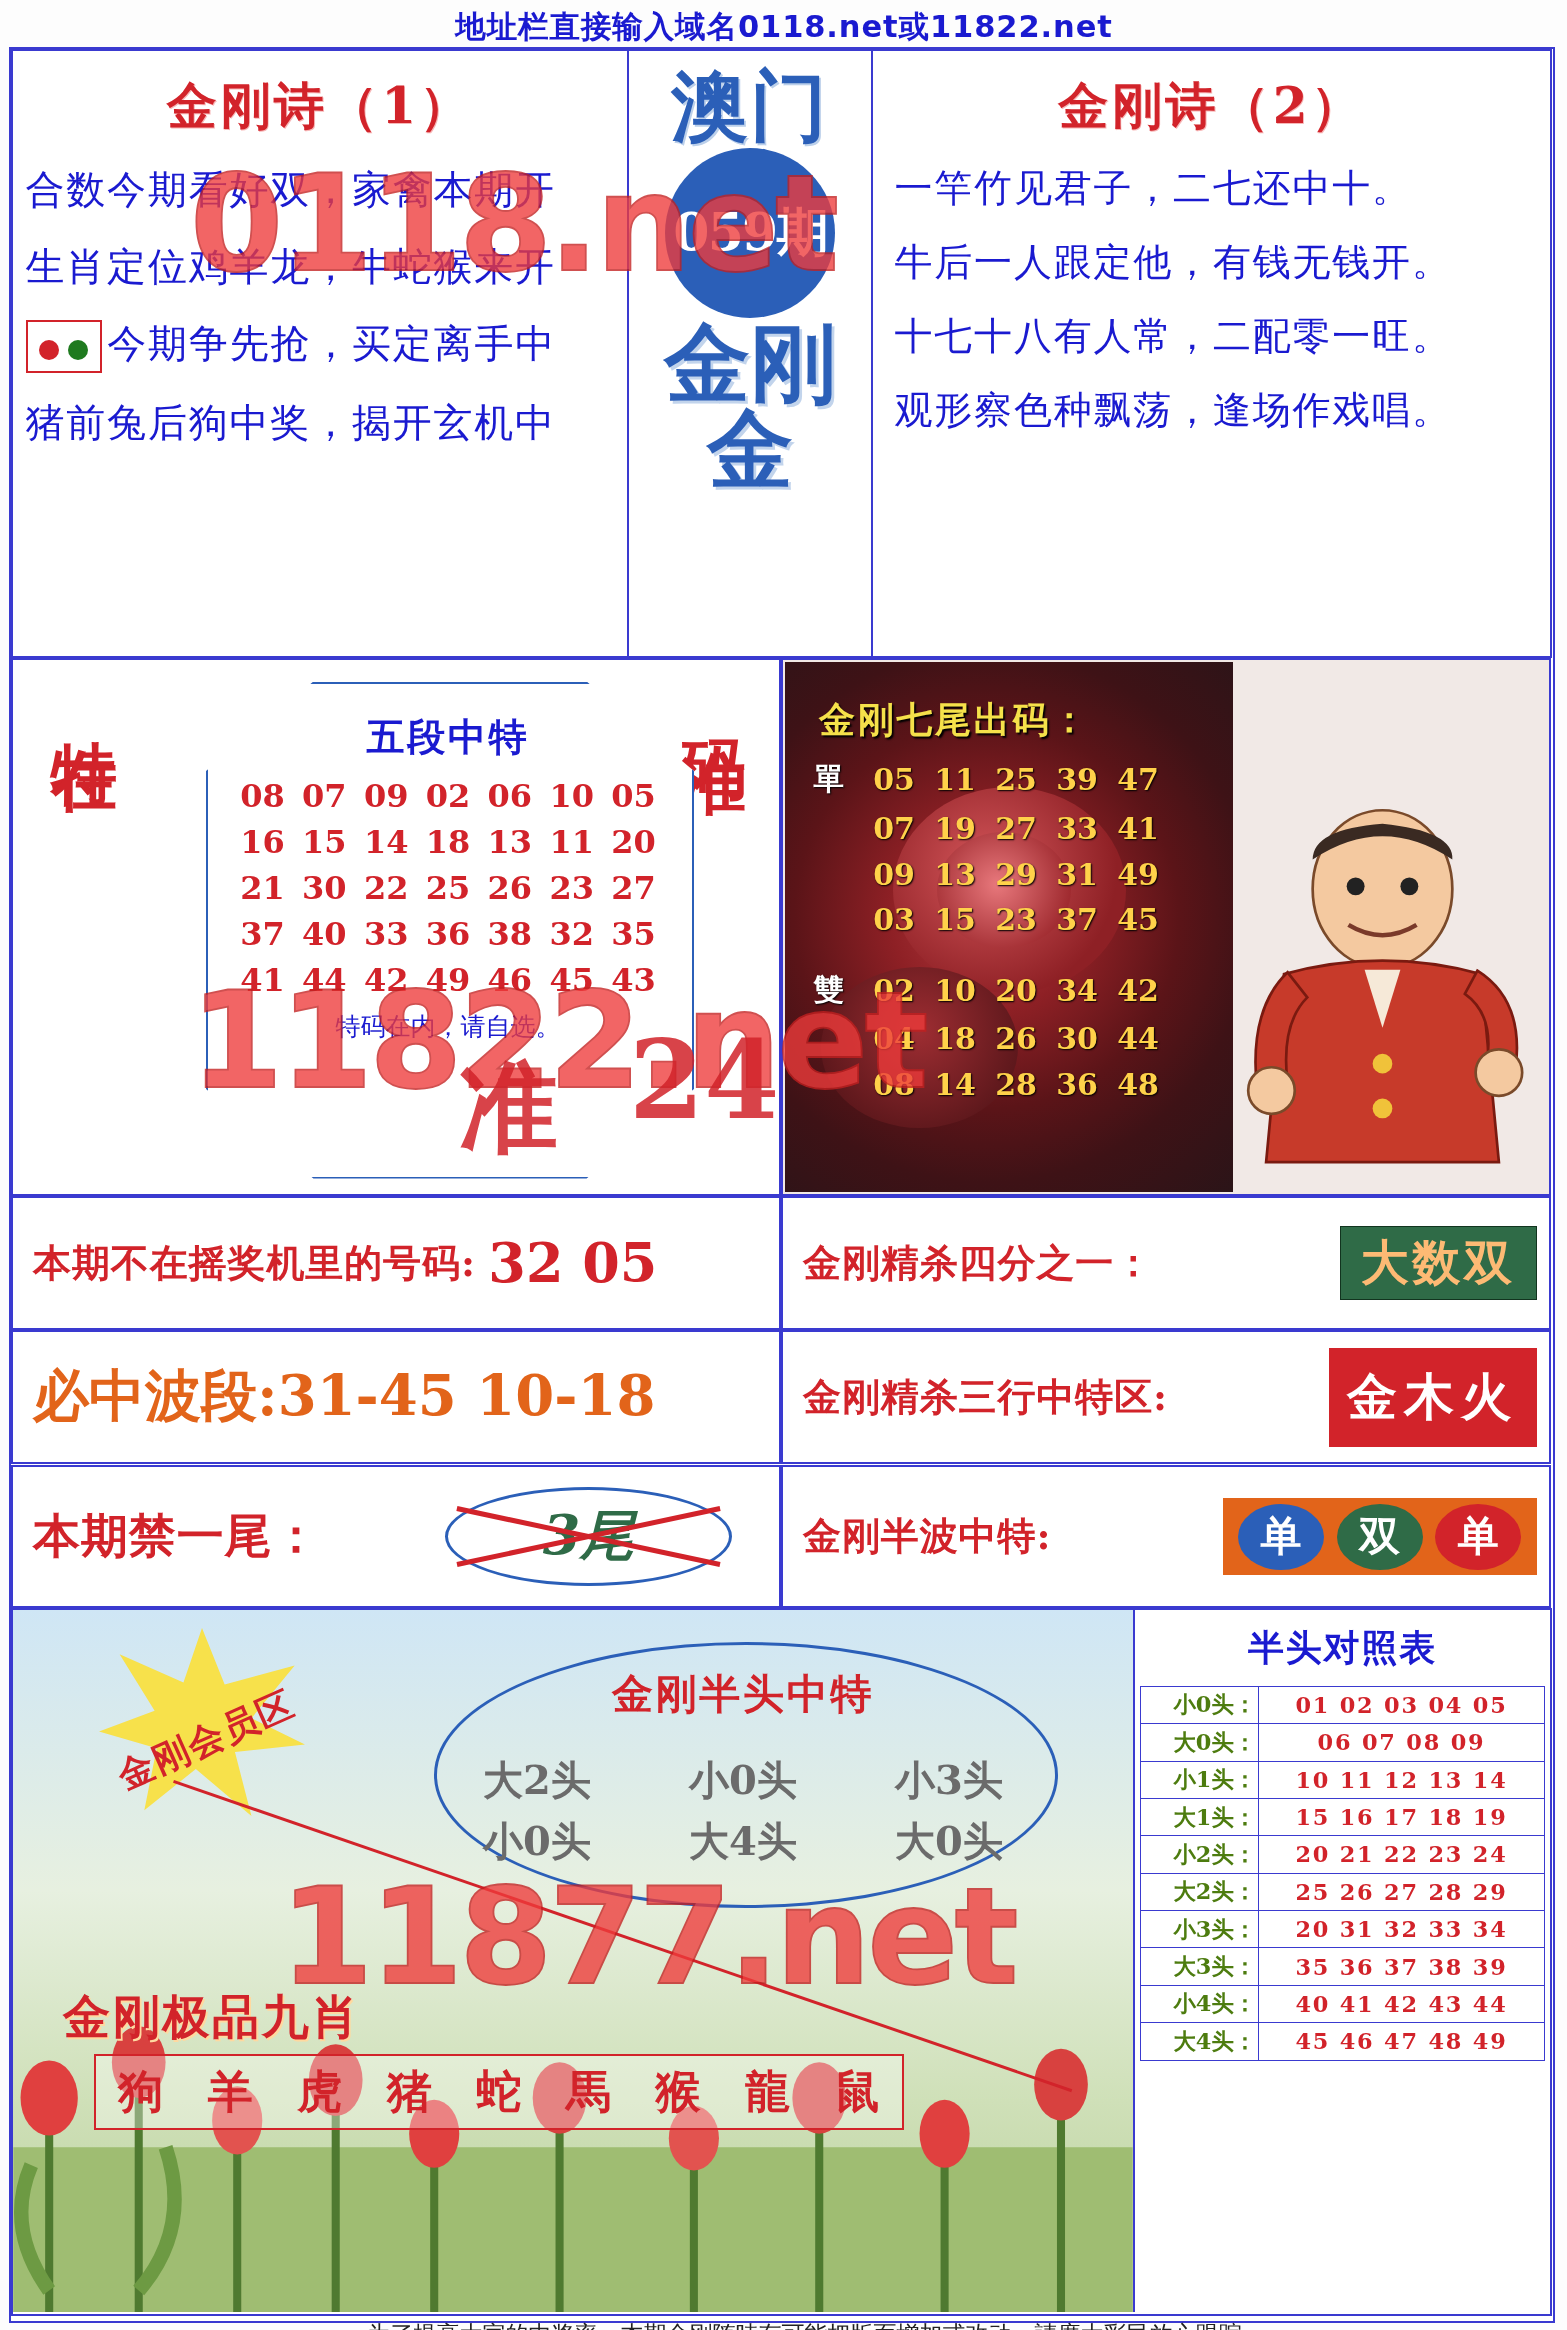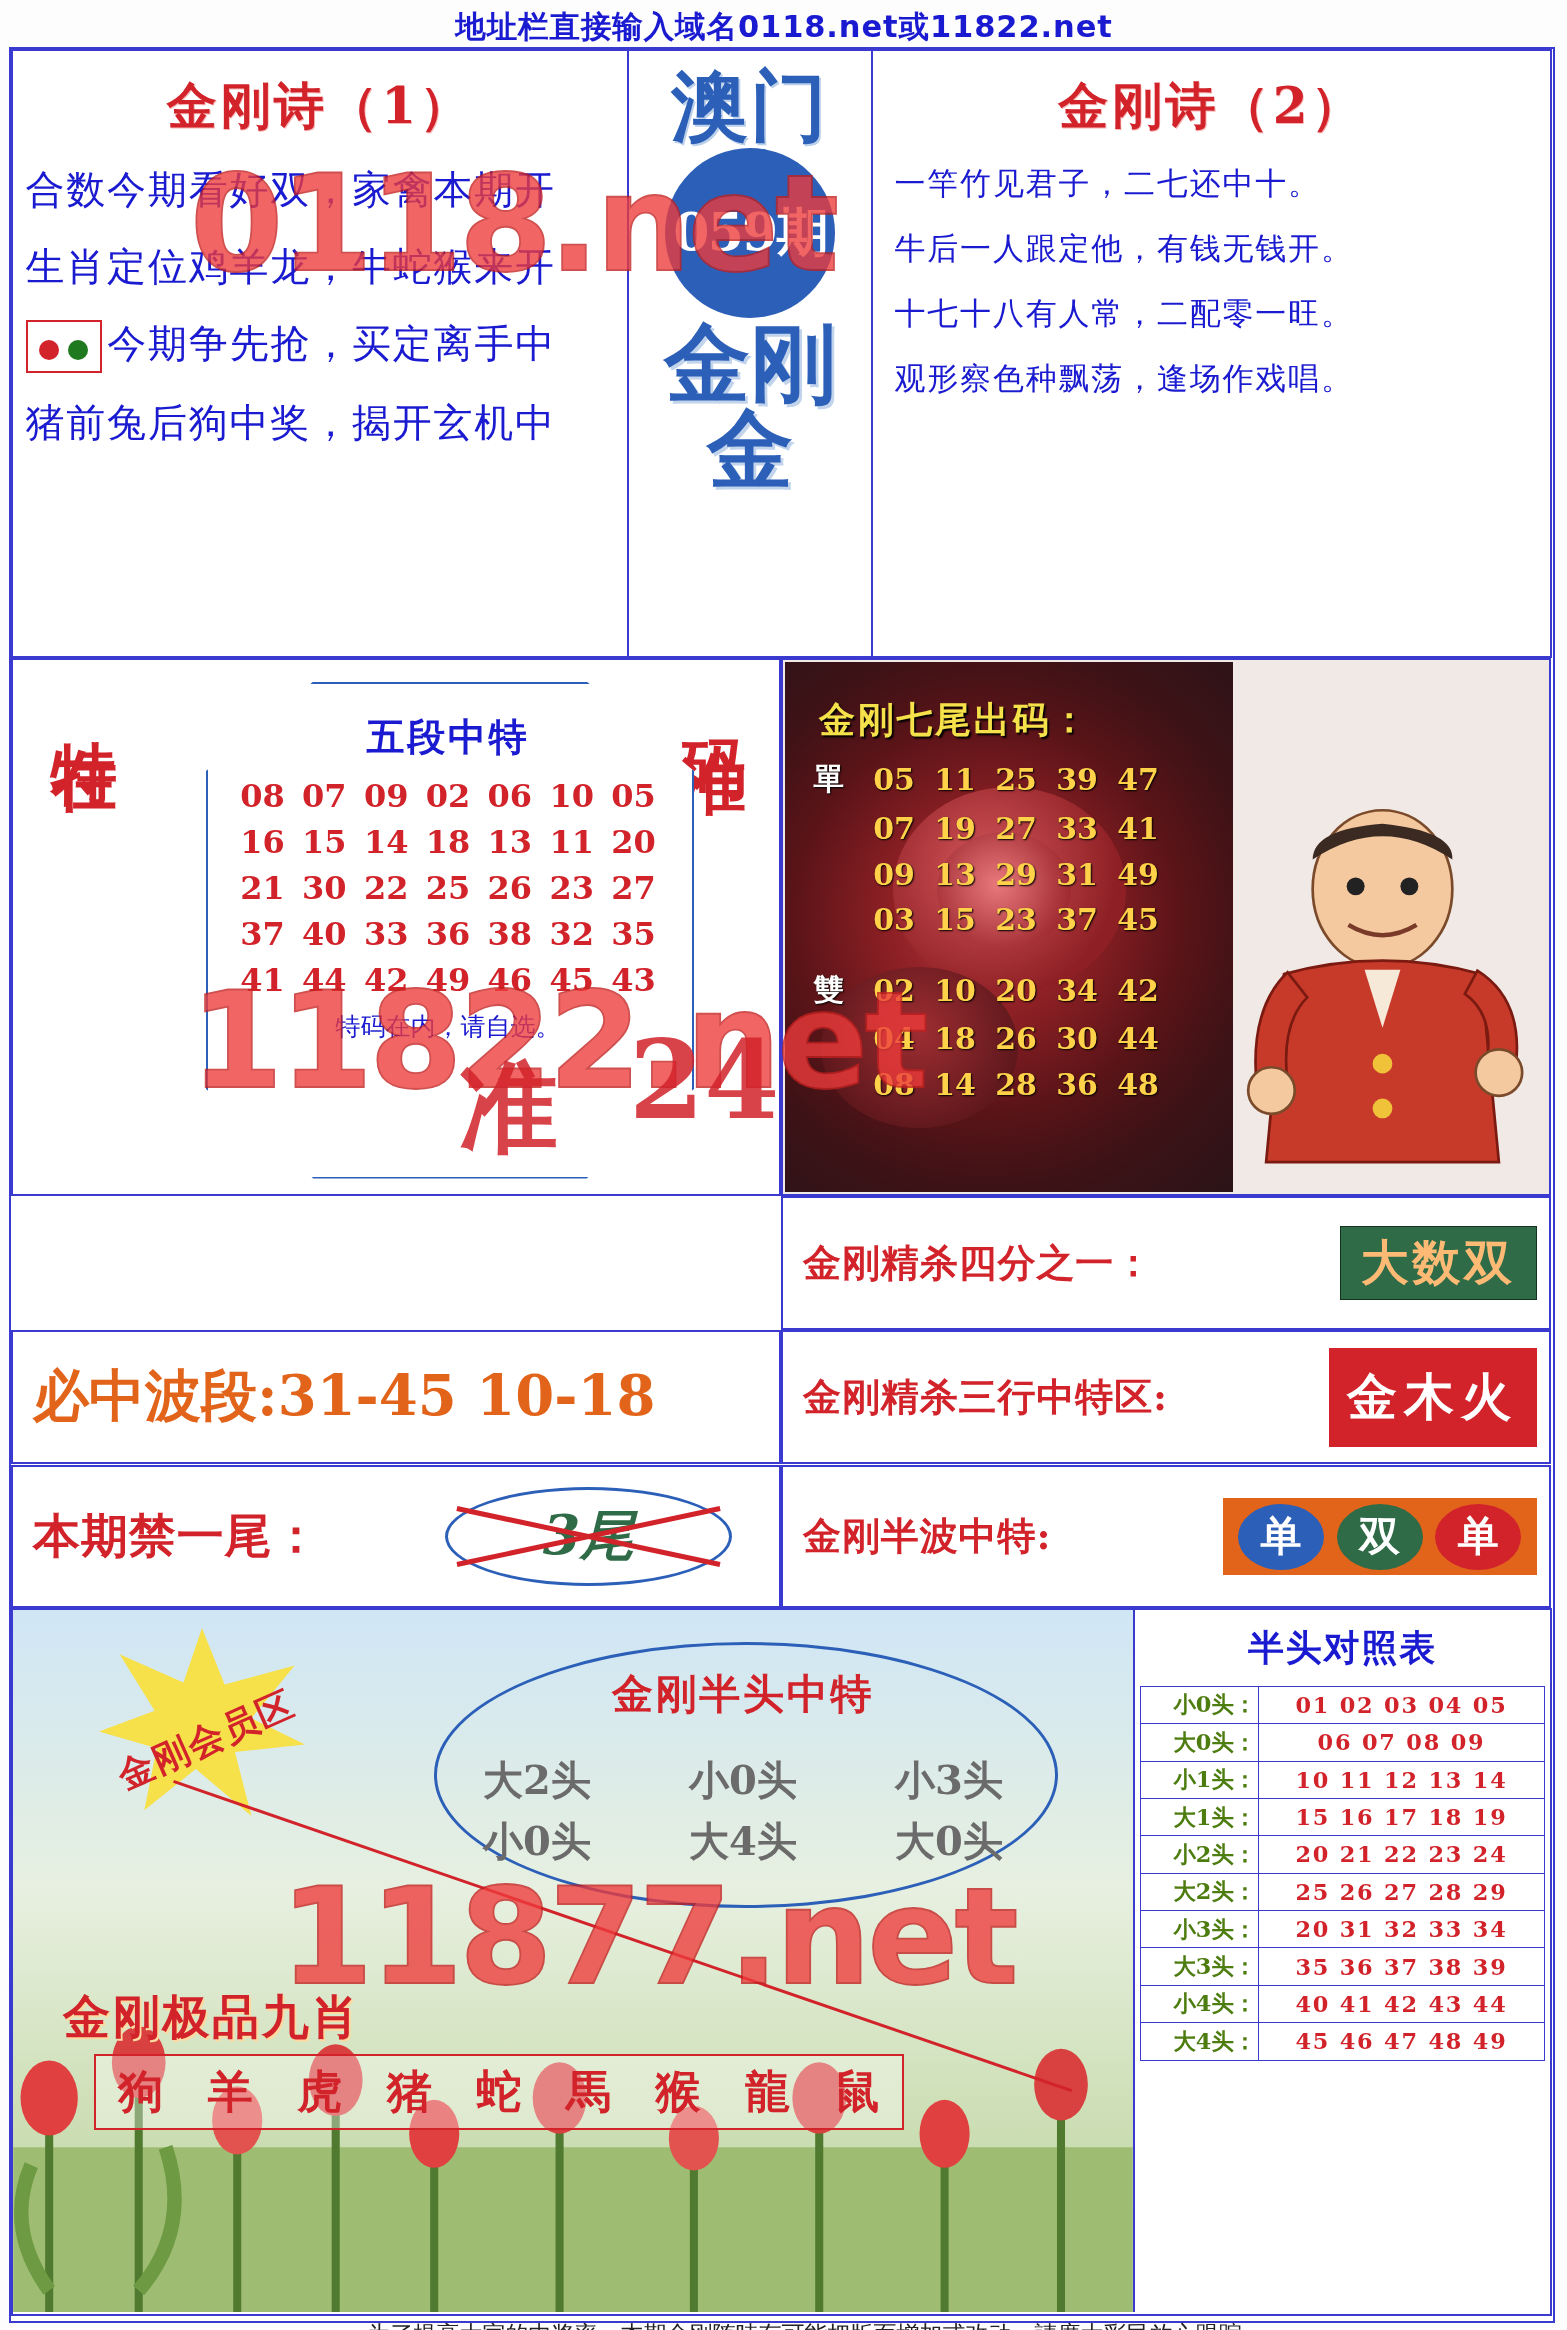--- a/index.html
+++ b/index.html
@@ -38,21 +38,21 @@
     margin-top:21.5px;letter-spacing:3.6px;
     text-shadow:0.9px 0.9px 0 #f7b7b7;
     font-family:"DejaVu Serif","Liberation Serif",serif;
   }
   .poem-line{
     font-size:41px;color:#1a1ad0;margin:23px 0 0 16px;letter-spacing:1.8px;
     font-family:"DejaVu Serif","Liberation Serif",serif;
     white-space:nowrap;
   }
   .poem-left .poem-line{margin-left:12.5px;font-size:39px;}
-  .poem-right .poem-line{margin-left:21.5px;font-size:31px;}
+  .poem-right .poem-line{margin-left:21.5px;font-size:38px;}
   .dot-box{
     display:inline-block;border:2.7px solid #d2232a;padding:1.8px 7.2px;
     vertical-align:middle;margin-right:5.4px;background:#fff;
   }
   .dot{display:inline-block;width:20px;height:20px;border-radius:50%;margin:0 4.5px;}
   .dot.red{background:#d2232a;}
   .dot.green{background:#1f7a1f;}
   
   .center-col{
     position:absolute;left:618px;top:0;width:242px;height:609px;
@@ -480,20 +480,24 @@
           <circle cx="170" cy="340" r="11" fill="#f0c23a"></circle>
           <path d="M276 186 Q330 220 318 300 L286 292 Q296 236 262 212Z" fill="#c73a2a" stroke="#7a1a10" stroke-width="3"></path>
           <circle cx="300" cy="300" r="26" fill="#f4c9a0" stroke="#7a4a2a" stroke-width="3"></circle>
           <path d="M64 188 Q20 230 30 320 L64 312 Q56 246 86 216Z" fill="#c73a2a" stroke="#7a1a10" stroke-width="3"></path>
           <circle cx="46" cy="320" r="26" fill="#f4c9a0" stroke="#7a4a2a" stroke-width="3"></circle>
         </svg>
       </div>
     </div>
 
     <div class="row3">
+      <div class="cellbox c-left">
+        <span class="lbl-red">本期不在摇奖机里的号码:</span>
+        <span class="val-big-red">32  05</span>
+      </div>
       <div class="cellbox c-right">
         <span class="lbl-red">金刚精杀四分之一：</span>
         <span class="badge-green">大数双</span>
       </div>
     </div>
 
     <div class="row4">
       <div class="cellbox c-left">
         <span class="big-orange">必中波段:31-45  10-18</span>
       </div>

